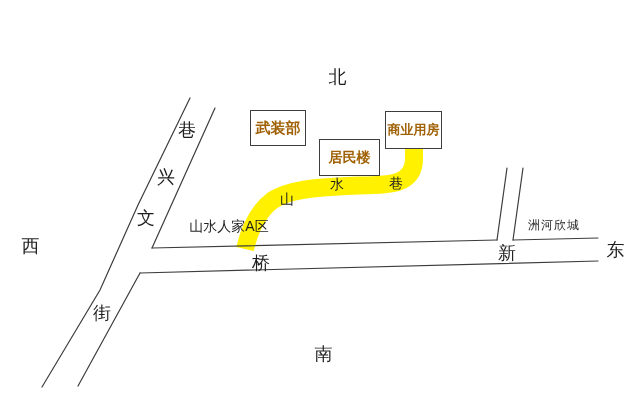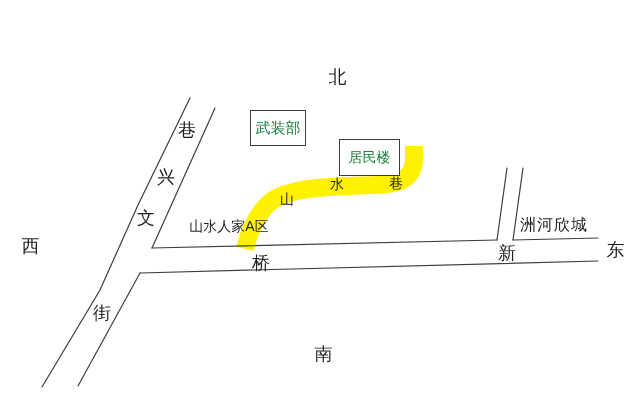--- a/index.html
+++ b/index.html
@@ -17,27 +17,28 @@
     transform:translate(-50%,-50%);
     white-space:nowrap;
     color:#1f1f1f;
     line-height:1;
     letter-spacing:1px;
   }
   .compass{font-size:18px;}
   .roadchar{font-size:18px;letter-spacing:0;}
   .yellowchar{font-size:14px;letter-spacing:0;}
   .area-sm{font-size:14px;letter-spacing:0;margin-left:28px;}
-  .area-lg{font-size:16px;letter-spacing:1px;}
+  .area-lg{font-size:12px;letter-spacing:1px;}
   .bbox{
     position:absolute;
     border:1px solid #3d3d3d;
     background:#ffffff;
     display:flex;align-items:center;justify-content:center;
-    color:#15803d;
+    color:#a16207;
+    font-weight:bold;
   }
 </style>
 </head>
 <body>
 
 <div class="map">
 
   <svg width="640" height="416" viewBox="0 0 640 416">
 
     <path d="M 245 249 C 250 228 258 211 273 200 C 289 190 312 188 338 186.5 C 362 185 388 186 399 181.5 C 409 177.5 414 170 414 159 L 414 146" fill="none" stroke-width="18" stroke="#FFF100"></path>
@@ -70,17 +71,20 @@
   <span class="lbl yellowchar" style="left:287px;top:199px;">山</span>
   <span class="lbl yellowchar" style="left:337px;top:184px;">水</span>
   <span class="lbl yellowchar" style="left:396px;top:183px;">巷</span>
 
   <span class="lbl area-sm" style="left:201px;top:226px;">山水人家A区</span>
   <span class="lbl area-lg" style="left:554px;top:225px;">洲河欣城</span>
 
   <div class="bbox" style="left:250px;top:110px;width:54px;height:34px;font-size:15px;">
     <span>武装部</span>
   </div>
-  <div class="bbox" style="left:319px;top:139px;width:59px;height:35px;font-size:14px;margin-left:20px;">
+  <div class="bbox" style="left:319px;top:139px;width:59px;height:35px;font-size:14px;">
     <span>居民楼</span>
+  </div>
+  <div class="bbox" style="left:385px;top:111px;width:55px;height:36px;font-size:13px;">
+    <span>商业用房</span>
   </div>
 
 </div>
 
 </body></html>

